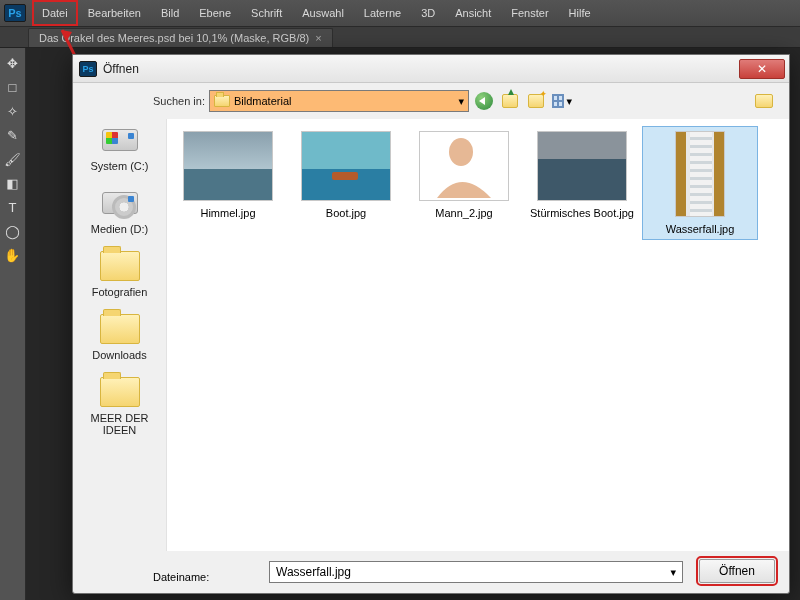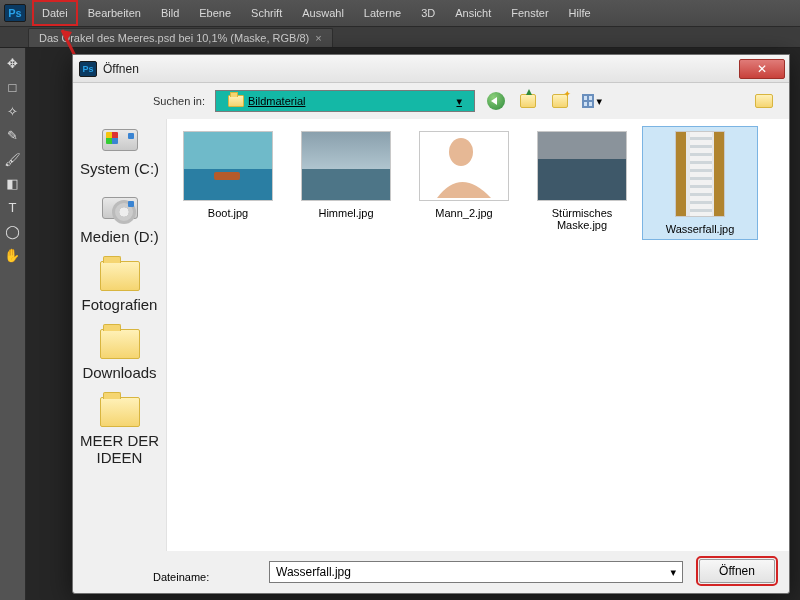--- a/index.html
+++ b/index.html
@@ -20,29 +20,29 @@
 
   .red-arrow { position:absolute; left:56px; top:24px; pointer-events:none; }
 
   
   .dlg { position:absolute; left:72px; top:54px; width:718px; height:540px; background:#f0f0f0; border:1px solid #707070; border-radius:0 0 3px 3px; box-shadow:0 5px 28px rgba(0,0,0,0.55); }
   .dlg-title { height:28px; background:linear-gradient(#f6f6f6,#e4e4e4); border-bottom:1px solid #c9c9c9; display:flex; align-items:center; padding-left:6px; }
   .dlg-title .ps-logo { width:18px; height:16px; font-size:9px; }
   .dlg-title-txt { font-size:12px; color:#222; }
   .dlg-close { margin-left:auto; width:46px; height:20px; background:linear-gradient(#e07b78,#c8413b); border:1px solid #9e2f29; border-radius:2px; color:#fff; display:flex; align-items:center; justify-content:center; font-size:12px; margin-right:4px; }
 
-  .dlg-searchrow { height:36px; display:flex; align-items:center; padding:0 14px 0 80px; gap:10px; }
+  .dlg-searchrow { height:36px; display:flex; align-items:center; padding:0 14px 0 80px; gap:4px; }
   .dlg-searchrow label { color:#333; }
-  .look-in { flex:0 0 260px; height:22px; border:1px solid #7a7a7a; background:#14b8a6; display:flex; align-items:center; padding:0 12px; gap:4px;text-decoration:underline; }
+  .look-in { flex:0 0 260px; height:22px; border:1px solid #7a7a7a; background:#fdba74; display:flex; align-items:center; padding:0 4px; gap:4px; }
   .look-in-arrow { margin-left:auto; }
   .toolbar-ico { width:22px; height:22px; display:flex; align-items:center; justify-content:center; border:1px solid transparent; border-radius:2px; }
 
   .dlg-body { display:flex; height:432px; }
   .places { width:94px; padding-top:4px; border-right:1px solid #e2e2e2; }
-  .place { text-align:center; margin-bottom:14px; font-size:15px; color:#222; cursor:default; }
+  .place { text-align:center; margin-bottom:14px; font-size:11px; color:#222; cursor:default; }
   .place-ico { width:42px; height:34px; margin:0 auto 3px; display:flex; align-items:center; justify-content:center; }
   .drive { width:36px; height:22px; background:linear-gradient(#e8e8e8,#c9c9c9); border:1px solid #999; border-radius:3px; position:relative; }
   .drive::after{ content:""; position:absolute; right:3px; top:3px; width:6px; height:6px; background:#3a84d2; border-radius:1px; }
   .drive.d::before{ content:""; position:absolute; left:9px; top:2px; width:18px; height:18px; border:3px solid #bbb; border-radius:50%; background:radial-gradient(circle,#eee 35%,#ccc 36%); }
   .big-folder { width:40px; height:30px; background:linear-gradient(#fff1b8,#f5d571); border:1px solid #d8b53f; border-radius:2px; position:relative; }
   .big-folder::before{ content:""; position:absolute; top:-6px; left:2px; width:16px; height:6px; background:#f5d571; border:1px solid #d8b53f; border-bottom:none; border-radius:2px 2px 0 0; }
 
   .files { flex:1; background:#fff; padding:8px 4px; overflow:auto; position:relative; }
   .file-grid { display:flex; flex-wrap:wrap; gap:0 4px; align-content:flex-start; }
   .file { width:114px; padding:4px; text-align:center; cursor:default; }
@@ -197,40 +197,40 @@
         <div class="place">
           <div class="place-ico">
             <div class="big-folder"></div>
           </div>
           <div>MEER DER IDEEN</div>
         </div>
       </div>
     <div class="files">
       <div class="file-grid" id="file-grid">
           <div class="file">
+            <div class="thumb t-sky"></div>
+            <div class="file-label">Himmel.jpg</div>
+          </div>
+          <div class="file">
             <div class="thumb t-boot"></div>
             <div class="file-label">Boot.jpg</div>
-          </div>
-          <div class="file">
-            <div class="thumb t-sky"></div>
-            <div class="file-label">Himmel.jpg</div>
           </div>
           <div class="file">
             <div class="thumb t-man2">
               <svg width="66" height="64" viewBox="0 0 66 64">
                 <rect width="66" height="64" fill="#fff"></rect>
                 <ellipse cx="30" cy="18" rx="12" ry="14" fill="#e6b895"></ellipse>
                 <path d="M6 64 Q30 32 60 64 Z" fill="#e6b895"></path>
               </svg>
             </div>
             <div class="file-label">Mann_2.jpg</div>
           </div>
           <div class="file">
             <div class="thumb t-storm"></div>
-            <div class="file-label">Stürmisches Maske.jpg</div>
+            <div class="file-label">Stürmisches Boot.jpg</div>
           </div>
           <div class="file selected">
             <div class="thumb t-water"></div>
             <div class="file-label">Wasserfall.jpg</div>
           </div>
         </div>
     </div>
   </div>
 
   <div class="dlg-bottom">

